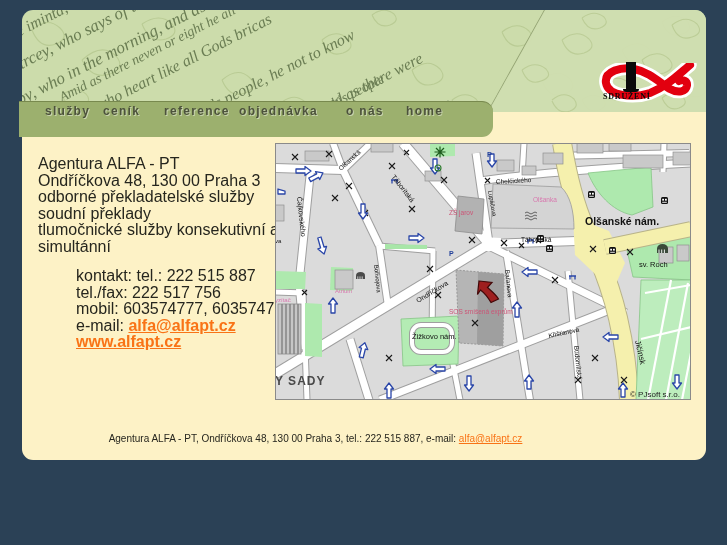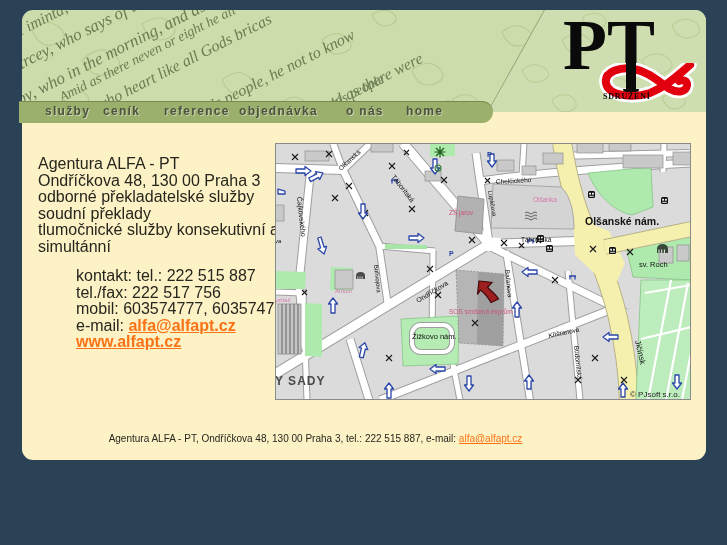--- a/index.html
+++ b/index.html
@@ -1,20 +1,20 @@
 <!DOCTYPE html>
 <html><head>
 <meta charset="utf-8">
 <style>
 html,body{margin:0;padding:0;}
 body{width:727px;height:545px;background:#2b4156;position:relative;overflow:hidden;
      font-family:"Liberation Sans",sans-serif;}
 #header{position:absolute;left:22px;top:10px;width:684px;height:102px;
         background:#ccdcab;border-radius:11px 11px 0 0;overflow:hidden;}
-#nav{position:absolute;left:19px;top:101px;width:474px;height:22px;
+#nav{position:absolute;left:19px;top:101px;width:474px;height:36px;
      background:#9cb06e;border-top:1px solid #78894e;
      border-radius:0 11px 11px 0;box-sizing:border-box;z-index:5;}
 #nav span{position:absolute;top:2px;font-size:12px;font-weight:bold;letter-spacing:1.3px;
      color:#4c523c;text-shadow:1px 1px 0 rgba(255,255,255,0.45);}
 #main{position:absolute;left:22px;top:112px;width:684px;height:348px;
       background:#fdf2c6;border-radius:0 0 11px 11px;}
 .txt{position:absolute;left:38px;font-size:16px;color:#26261e;line-height:16.5px;white-space:nowrap;}
 a.grn{color:#f97316;font-weight:bold;}
 #footer{position:absolute;left:0;top:433px;width:631px;text-align:center;
         font-size:10px;color:#26261e;}
@@ -54,21 +54,20 @@
 <path d="M524,-2 L466,102" stroke="#90a070" stroke-width="1.5" fill="none"></path>
 <path d="M524,-2 L466,102 L684,102 L684,-2 Z" fill="#cfdeb0" opacity="0.96"></path>
 <g fill="none" stroke="#bccd97" stroke-width="1.1">
 <path d="M540,30 q15,-12 27,-1 q8,9 -5,14 q-15,5 -22,-13 M580,75 q16,-13 28,-1 q8,10 -6,15 q-16,5 -22,-14"></path>
 <path d="M620,50 q15,-12 27,-1 q8,9 -5,14 q-15,5 -22,-13 M650,15 q14,-11 25,-1 q7,9 -5,13 q-14,5 -20,-12"></path>
 <path d="M500,60 q13,-10 24,-1 q7,8 -5,12 q-13,5 -19,-11 M530,90 q12,-10 22,-1 q6,8 -4,12 q-12,4 -18,-10"></path>
 <path d="M560,8 q12,-9 22,-1 q6,7 -4,11 q-12,4 -18,-10 M640,88 q11,-9 21,-1 q6,7 -4,11 q-11,4 -17,-10"></path>
 </g>
 </svg>
 
-<div style="position:absolute;left:541px;top:-6px;font-family:'Liberation Serif',serif;font-weight:bold;font-size:72px;color:#0a0a0a;">PT</div>
 
 <svg style="position:absolute;left:576px;top:53px;" width="112" height="40" viewBox="0 0 112 40">
 <path d="M92,2 C80,12 68,24 52,30 C35,35.5 10,33 8,20 C6,8 24,3.5 36,6 C52,9 62,20 72,26 C80,30.5 88,29 89,22.5 C89.5,18 85,16 81,18" stroke="#ffffff" stroke-width="13.5" fill="none" stroke-linecap="round"></path>
 <path d="M92,2 C80,12 68,24 52,30 C35,35.5 10,33 8,20 C6,8 24,3.5 36,6 C52,9 62,20 72,26 C80,30.5 88,29 89,22.5 C89.5,18 85,16 81,18" stroke="#e2000f" stroke-width="8" fill="none" stroke-linecap="round"></path>
 </svg>
 
 <div style="position:absolute;left:604px;top:52px;width:10px;height:28px;background:#0a0a0a;"></div>
 <div style="position:absolute;left:601px;top:79px;width:16px;height:3px;background:#0a0a0a;border-radius:0 0 3px 3px;"></div>
 
 <div style="position:absolute;left:540px;top:82px;font-family:'Liberation Serif',serif;font-weight:bold;font-size:8px;color:#0a0a0a;letter-spacing:0.8px;padding-left:41px;">SDRUŽENÍ</div>

